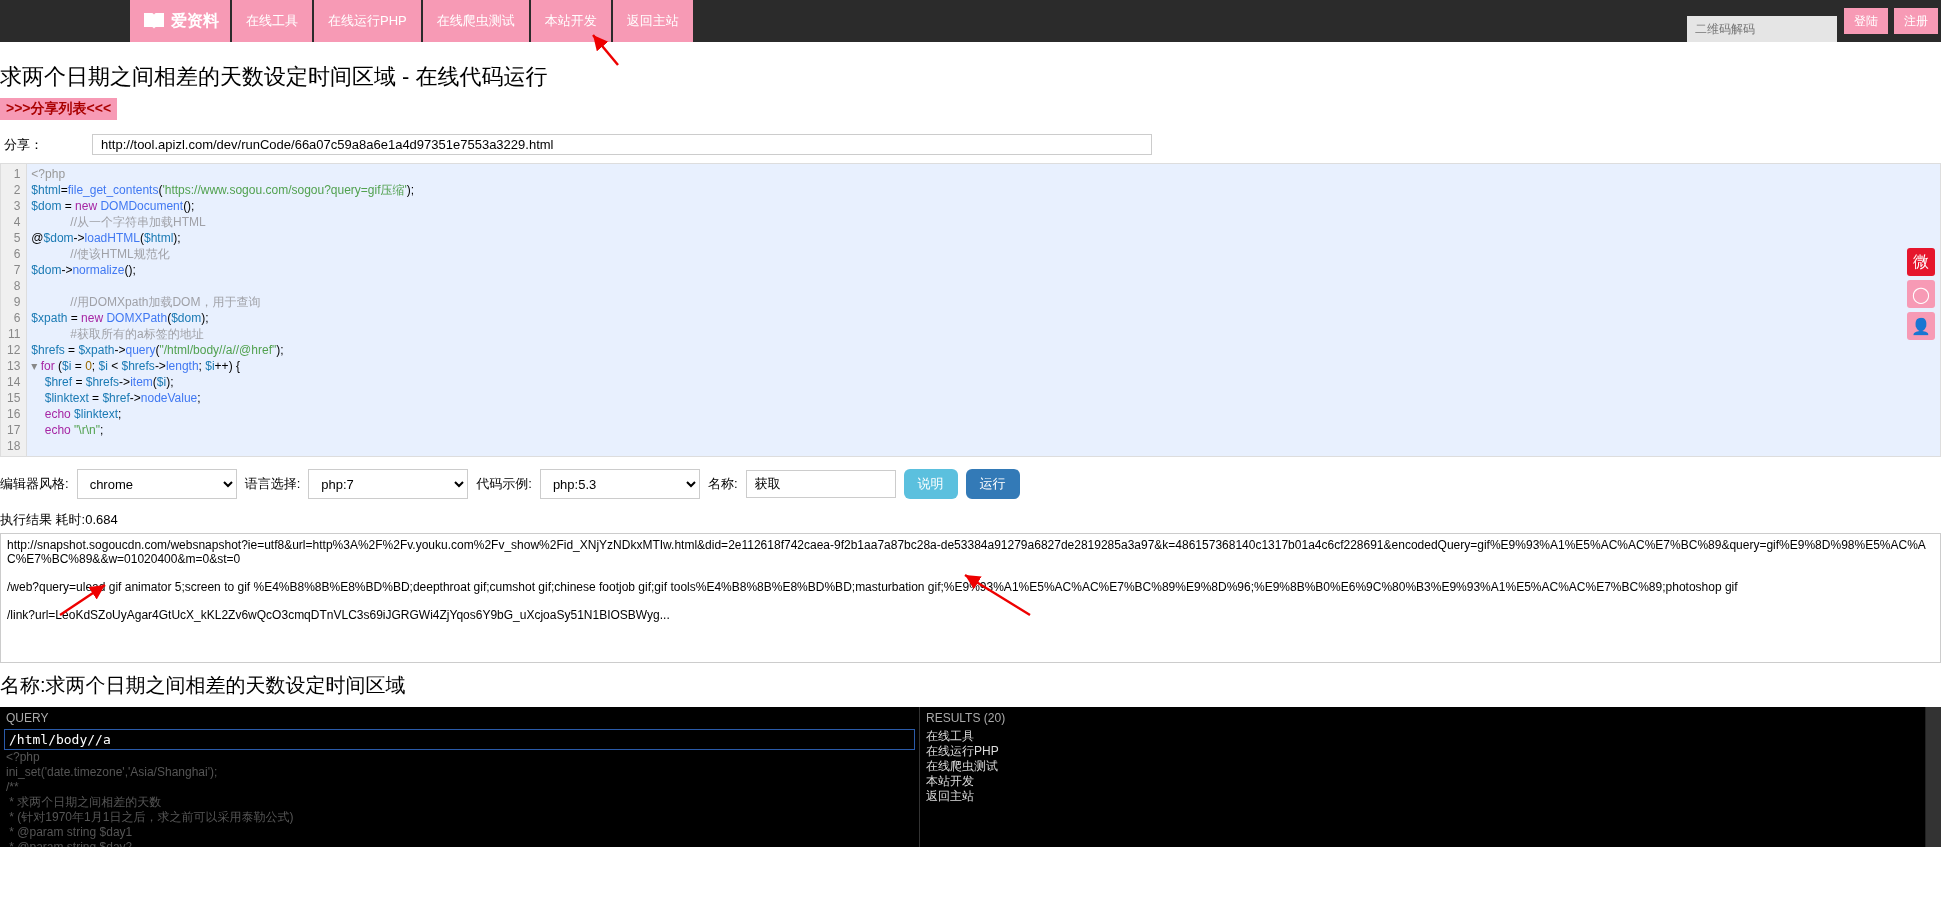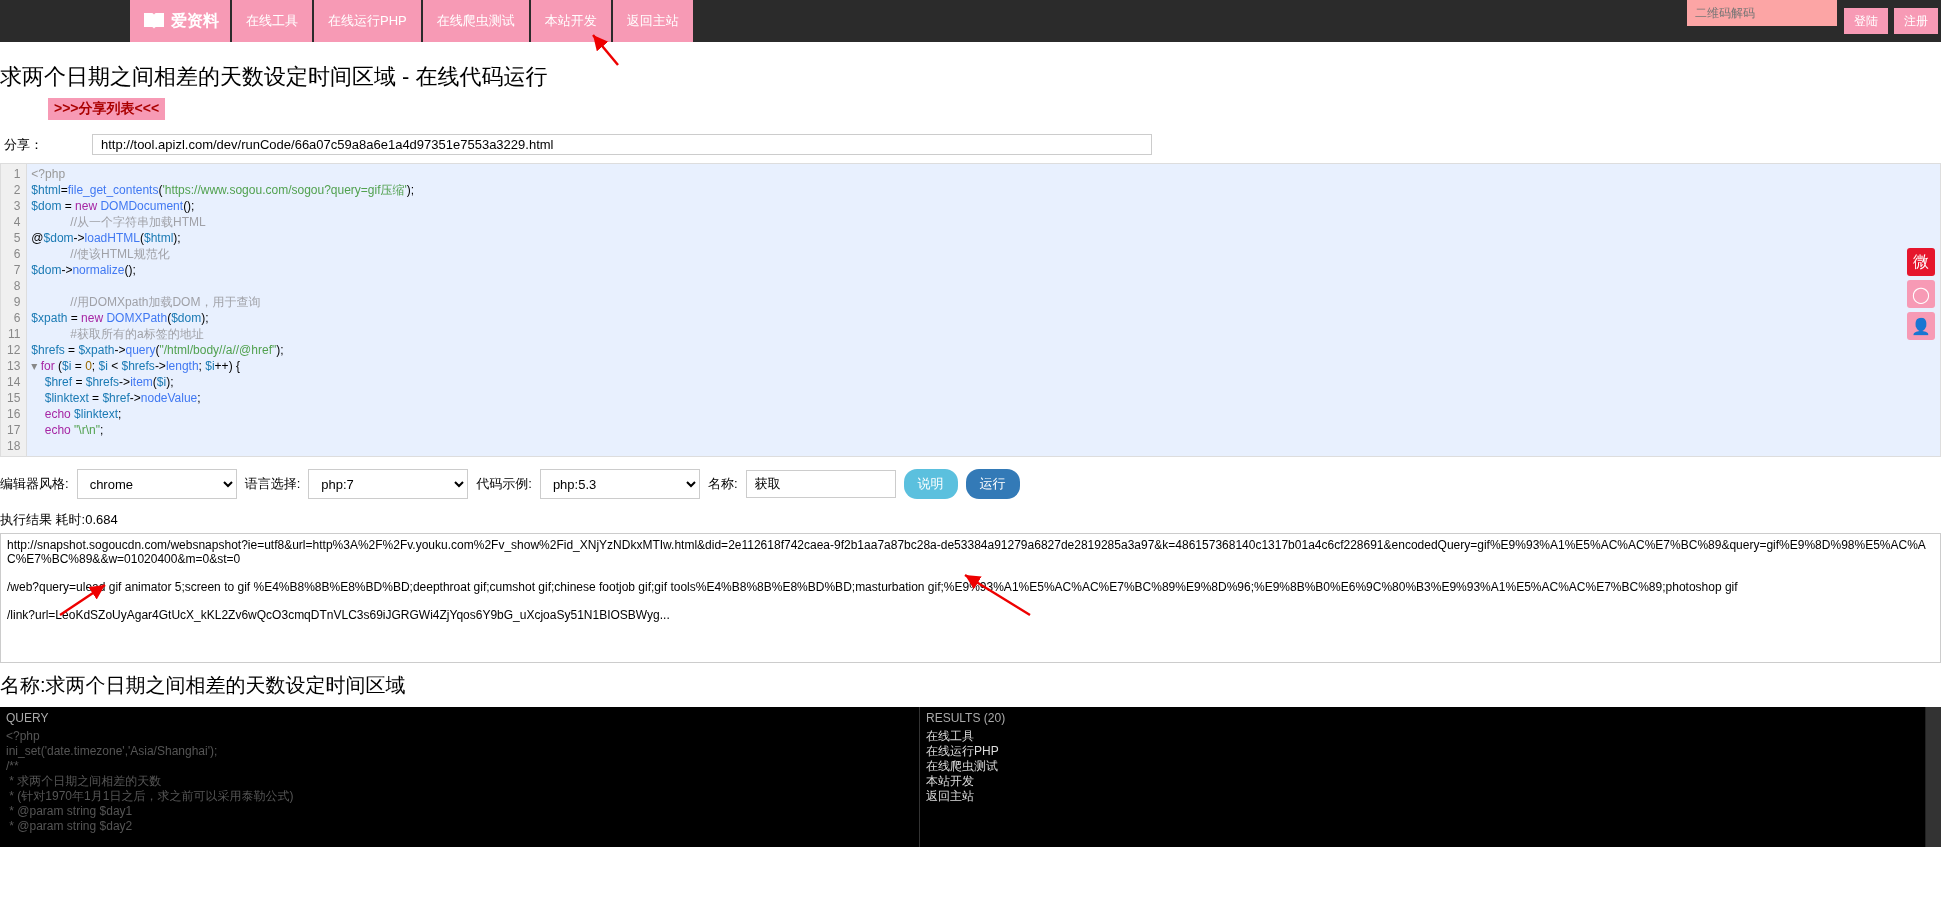--- a/index.html
+++ b/index.html
@@ -3,26 +3,26 @@
 <meta charset="utf-8">
 <style>
 * { margin: 0; padding: 0; box-sizing: border-box; font-family: Arial, "Microsoft YaHei", sans-serif; }
 body { background: #fff; font-size: 13px; }
 
 .topbar { background: #2b2b2b; height: 42px; display: flex; align-items: stretch; }
 .logo { width: 100px; background: #f79ab5; display: flex; align-items: center; justify-content: center; color: #fff; font-weight: bold; font-size: 16px; margin-left: 130px; }
 .logo-icon { width: 26px; height: 20px; margin-right: 4px; }
 .nav-item { background: #f79ab5; color: #fff; padding: 0 14px; display: flex; align-items: center; margin-left: 2px; font-size: 13px; cursor: pointer; }
 .topbar-spacer { flex: 1; }
-.search-box { background: #fca5a5; border: none; height: 26px; width: 150px; padding: 0 8px; margin: 0 4px; font-size: 12px; }
+.search-box { background: #e5e5e5; border: none; height: 26px; width: 150px; padding: 0 8px; margin: 16px 4px; font-size: 12px; }
 .auth-btn { background: #f79ab5; color: #fff; border: none; height: 26px; padding: 0 10px; margin: 8px 3px; font-size: 12px; cursor: pointer; }
 
 .content { padding: 10px 0 0 0; }
 h1 { font-size: 22px; font-weight: 500; padding: 10px 0 6px 0; }
-.share-list { background: #f79ab5; color: #a00; display: inline-block; padding: 2px 6px; font-size: 14px; font-weight: bold; margin-left: 48px; }
+.share-list { background: #f79ab5; color: #a00; display: inline-block; padding: 2px 6px; font-size: 14px; font-weight: bold; }
 
 .share-row { display: flex; align-items: center; margin: 14px 0 8px 0; gap: 48px; }
 .share-label { width: 44px; padding-left: 4px; }
 .share-input { flex: 1; max-width: 1060px; height: 21px; border: 1px solid #ccc; padding: 0 8px; font-size: 13px; }
 
 .editor { border: 1px solid #ddd; background: #e8f0fe; display: flex; font-family: Consolas, monospace; font-size: 12px; line-height: 16px; overflow: hidden; }
 .gutter { background: #f0f0f0; color: #888; text-align: right; padding: 2px 6px; border-right: 1px solid #ddd; user-select: none; }
 .gutter div { height: 16px; }
 .code { flex: 1; padding: 2px 4px; white-space: pre; overflow: hidden; }
 .code-line { height: 16px; }
@@ -33,21 +33,21 @@
 .tk-com { color: #a0a1a7; margin-left: 39px; }
 .tk-fn { color: #4078f2; }
 .tk-num { color: #986801; }
 .fold { color: #888; cursor: pointer; }
 
 .toolbar { display: flex; align-items: center; margin: 12px 0; gap: 8px; flex-wrap: wrap; }
 .toolbar label { font-size: 13px; }
 select { height: 30px; border: 1px solid #ccc; background: #fff; padding: 0 22px 0 8px; font-size: 13px; min-width: 150px; }
 .sel-wide { min-width: 160px; }
 .name-input { height: 28px; border: 1px solid #ccc; padding: 0 8px; width: 150px; font-size: 13px; }
-.btn { height: 30px; padding: 0 14px; border: none; color: #fff; cursor: pointer; font-size: 13px; border-radius: 13px; }
+.btn { height: 30px; padding: 0 14px; border: none; color: #fff; cursor: pointer; font-size: 13px; border-radius: 6px; }
 .btn-info { background: #5bc0de; }
 .btn-primary { background: #337ab7; }
 
 .result-label { font-size: 13px; margin-bottom: 4px; }
 .result-box { width: 100%; height: 130px; border: 1px solid #ccc; padding: 4px 6px; font-size: 12px; font-family: Arial; resize: none; overflow-y: scroll; white-space: pre-wrap; word-break: break-all; }
 .name-line { font-size: 20px; margin-top: 6px; }
 
 .bottom-panel { background: #000; color: #ccc; margin-top: 8px; display: flex; font-family: Consolas, monospace; font-size: 13px; height: 140px; position: relative; }
 .bp-left { flex: 0 0 920px; border-right: 1px solid #333; display: flex; flex-direction: column; }
 .bp-right { flex: 1; display: flex; flex-direction: column; }
@@ -137,20 +137,21 @@
   <textarea class="result-box" readonly="" style="">http://snapshot.sogoucdn.com/websnapshot?ie=utf8&amp;url=http%3A%2F%2Fv.youku.com%2Fv_show%2Fid_XNjYzNDkxMTIw.html&amp;did=2e112618f742caea-9f2b1aa7a87bc28a-de53384a91279a6827de2819285a3a97&amp;k=486157368140c1317b01a4c6cf228691&amp;encodedQuery=gif%E9%93%A1%E5%AC%AC%E7%BC%89&amp;query=gif%E9%8D%98%E5%AC%AC%E7%BC%89&amp;&amp;w=01020400&amp;m=0&amp;st=0
 
 /web?query=ulead gif animator 5;screen to gif %E4%B8%8B%E8%BD%BD;deepthroat gif;cumshot gif;chinese footjob gif;gif tools%E4%B8%8B%E8%BD%BD;masturbation gif;%E9%93%A1%E5%AC%AC%E7%BC%89%E9%8D%96;%E9%8B%B0%E6%9C%80%B3%E9%93%A1%E5%AC%AC%E7%BC%89;photoshop gif
 
 /link?url=LeoKdSZoUyAgar4GtUcX_kKL2Zv6wQcO3cmqDTnVLC3s69iJGRGWi4ZjYqos6Y9bG_uXcjoaSy51N1BIOSBWyg...</textarea>
   <div class="name-line">名称:求两个日期之间相差的天数设定时间区域</div>
 
   <div class="bottom-panel">
     <div class="bp-left">
       <div class="bp-header">QUERY</div>
+      <input class="query-input" value="/html/body//a" style="">
       <div class="bg-code" id="bgcode"><div>&lt;?php</div><div>ini_set('date.timezone','Asia/Shanghai');</div><div>/**</div><div> * 求两个日期之间相差的天数</div><div> * (针对1970年1月1日之后，求之前可以采用泰勒公式)</div><div> * @param string $day1</div><div> * @param string $day2</div></div>
     </div>
     <div class="bp-right">
       <div class="bp-header">RESULTS (20)</div>
       <div id="results-list">
           <div class="item">在线工具</div>
           <div class="item">在线运行PHP</div>
           <div class="item">在线爬虫测试</div>
           <div class="item">本站开发</div>
           <div class="item">返回主站</div>

